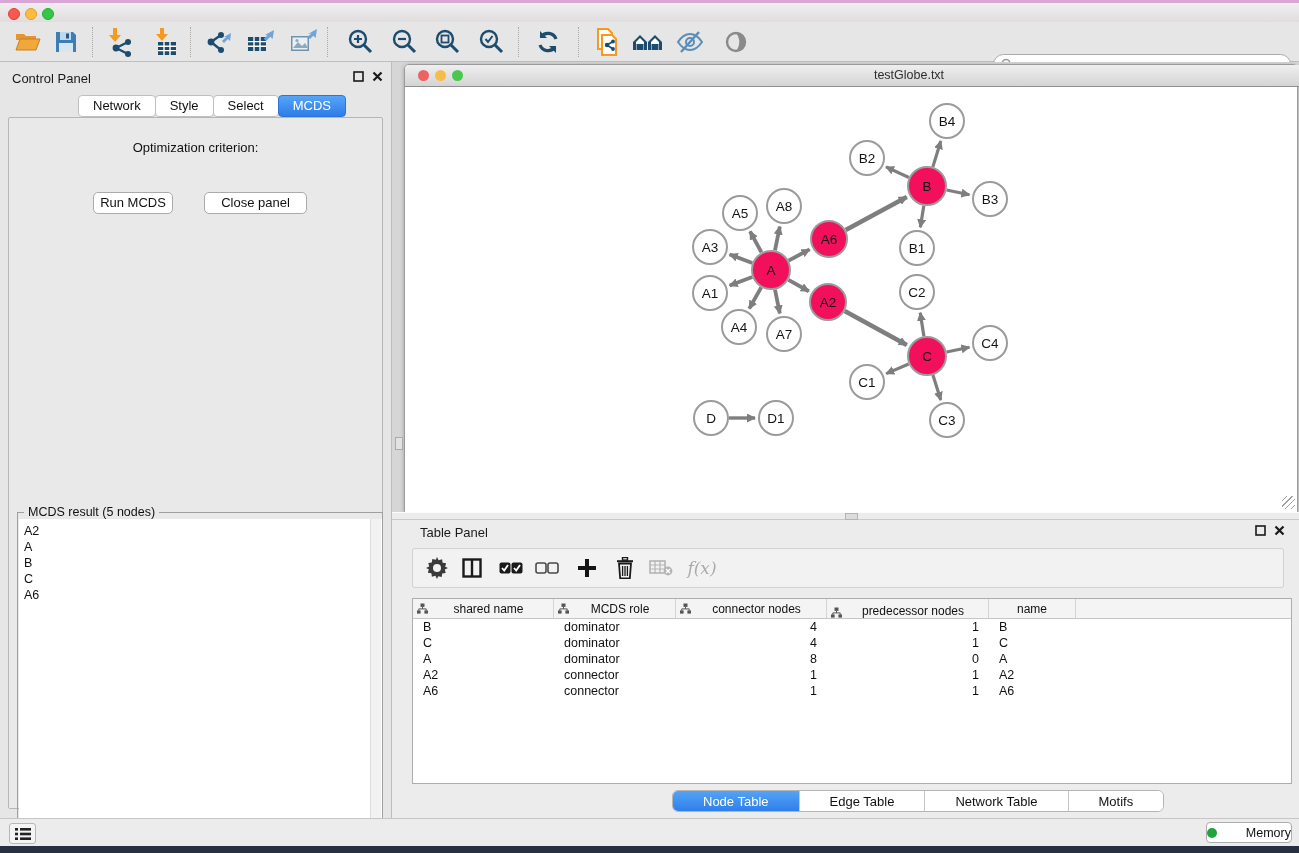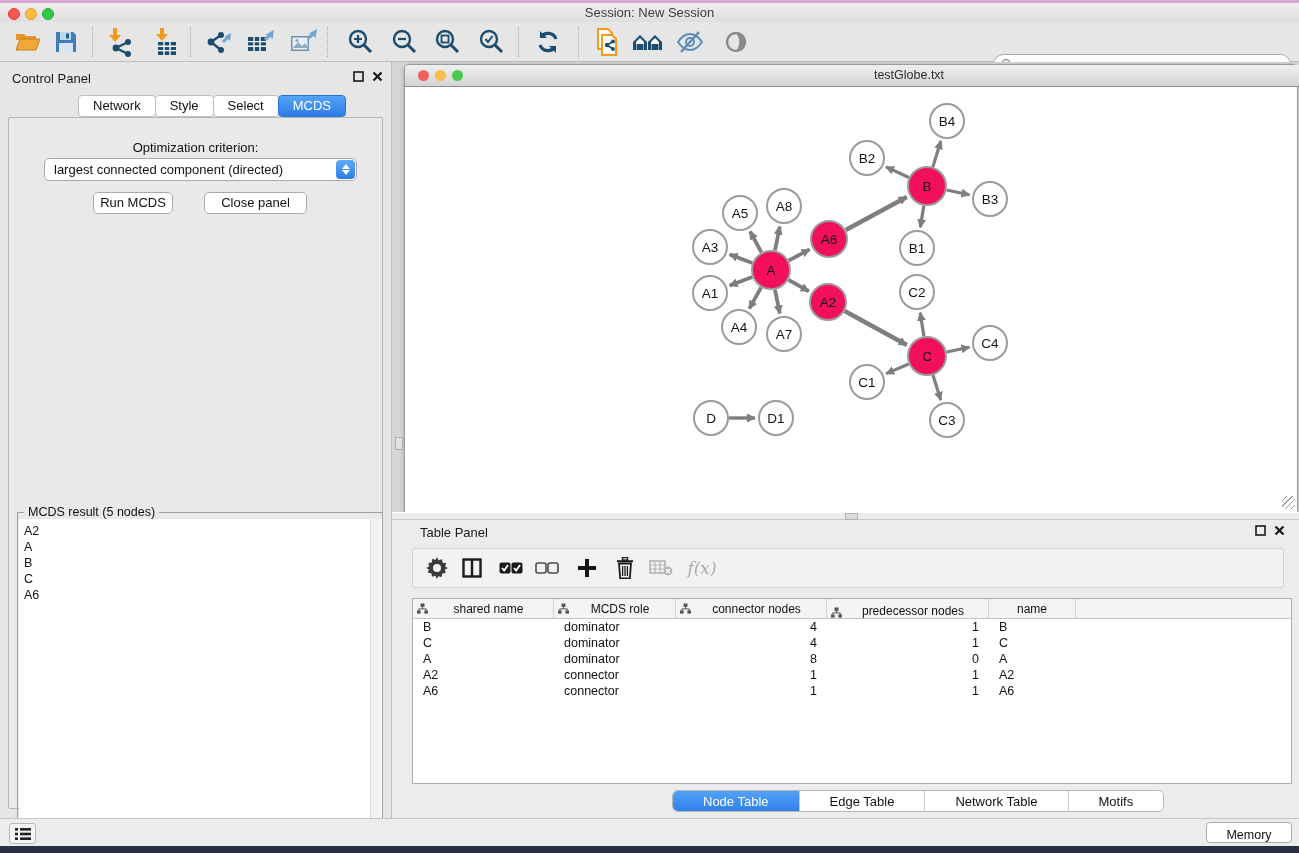--- a/index.html
+++ b/index.html
@@ -120,34 +120,33 @@
   .tp-tab.selected { background:linear-gradient(#54A3F6,#2F7FEB); color:#FFF; }
 
   
   .statusbar { position:absolute; left:0; top:818px; width:1299px; height:28px; background:#ECECEC;
                border-top:1px solid #C6C6C6; }
   .list-btn { position:absolute; left:9px; top:4px; width:27px; height:21px; background:#F4F4F4;
               border:1px solid #B7B7B7; border-radius:3px; display:flex; align-items:center;
               justify-content:center; }
   .memory-btn { position:absolute; right:7px; top:3px; width:86px; height:21px; background:#FFF;
                 border:1px solid #ADADAD; border-radius:4px; display:flex; align-items:center;
-                justify-content:flex-end; gap:6px; font-size:12.5px; color:#111;flex-direction:column; }
+                justify-content:space-between; gap:6px; font-size:12.5px; color:#111; }
   .mem-dot { width:10px; height:10px; border-radius:50%; background:#1FA33C; }
   .desktop-bottom { position:absolute; left:0; top:846px; width:1299px; height:7px; background:#273040; }
 </style>
 </head>
 <body>
 
 <div class="desktop-top"></div>
 
 <div class="titlebar">
   <span class="tl red"></span>
   <span class="tl yellow"></span>
   <span class="tl green"></span>
-  <div class="title">Session: New Session</div>
 </div>
 
 <div class="toolbar">
   <div class="tb-icon" style="left:11px">
     <svg width="28" height="24" viewBox="0 0 28 24">
         <path d="M2 4h8l2 2h10v4H2z" fill="#E8952F"></path>
         <path d="M2 20 L6 9 H26 L22 20 Z" fill="#F0A83B" stroke="#C97F22"></path>
       </svg>
   </div>
   <div class="tb-icon" style="left:49px">
@@ -295,27 +294,20 @@
       </svg>
   </div>
   <div class="cp-tabs">
     <div class="cp-tab">Network</div>
     <div class="cp-tab">Style</div>
     <div class="cp-tab">Select</div>
     <div class="cp-tab selected">MCDS</div>
   </div>
   <div class="cp-body">
     <div class="opt-label">Optimization criterion:</div>
-    <div class="dropdown">
-      <span class="dd-text">largest connected component (directed)</span>
-      <span class="dd-stepper">
-          <span class="up"></span>
-          <span class="down"></span>
-        </span>
-    </div>
     <div class="cp-btn run-btn">Run MCDS</div>
     <div class="cp-btn closep-btn">Close panel</div>
     <div class="mcds-group">
       <div class="mcds-group-title">MCDS result (5 nodes)</div>
       <div class="mcds-list">
         <div>A2</div>
         <div>A</div>
         <div>B</div>
         <div>C</div>
         <div>A6</div>

